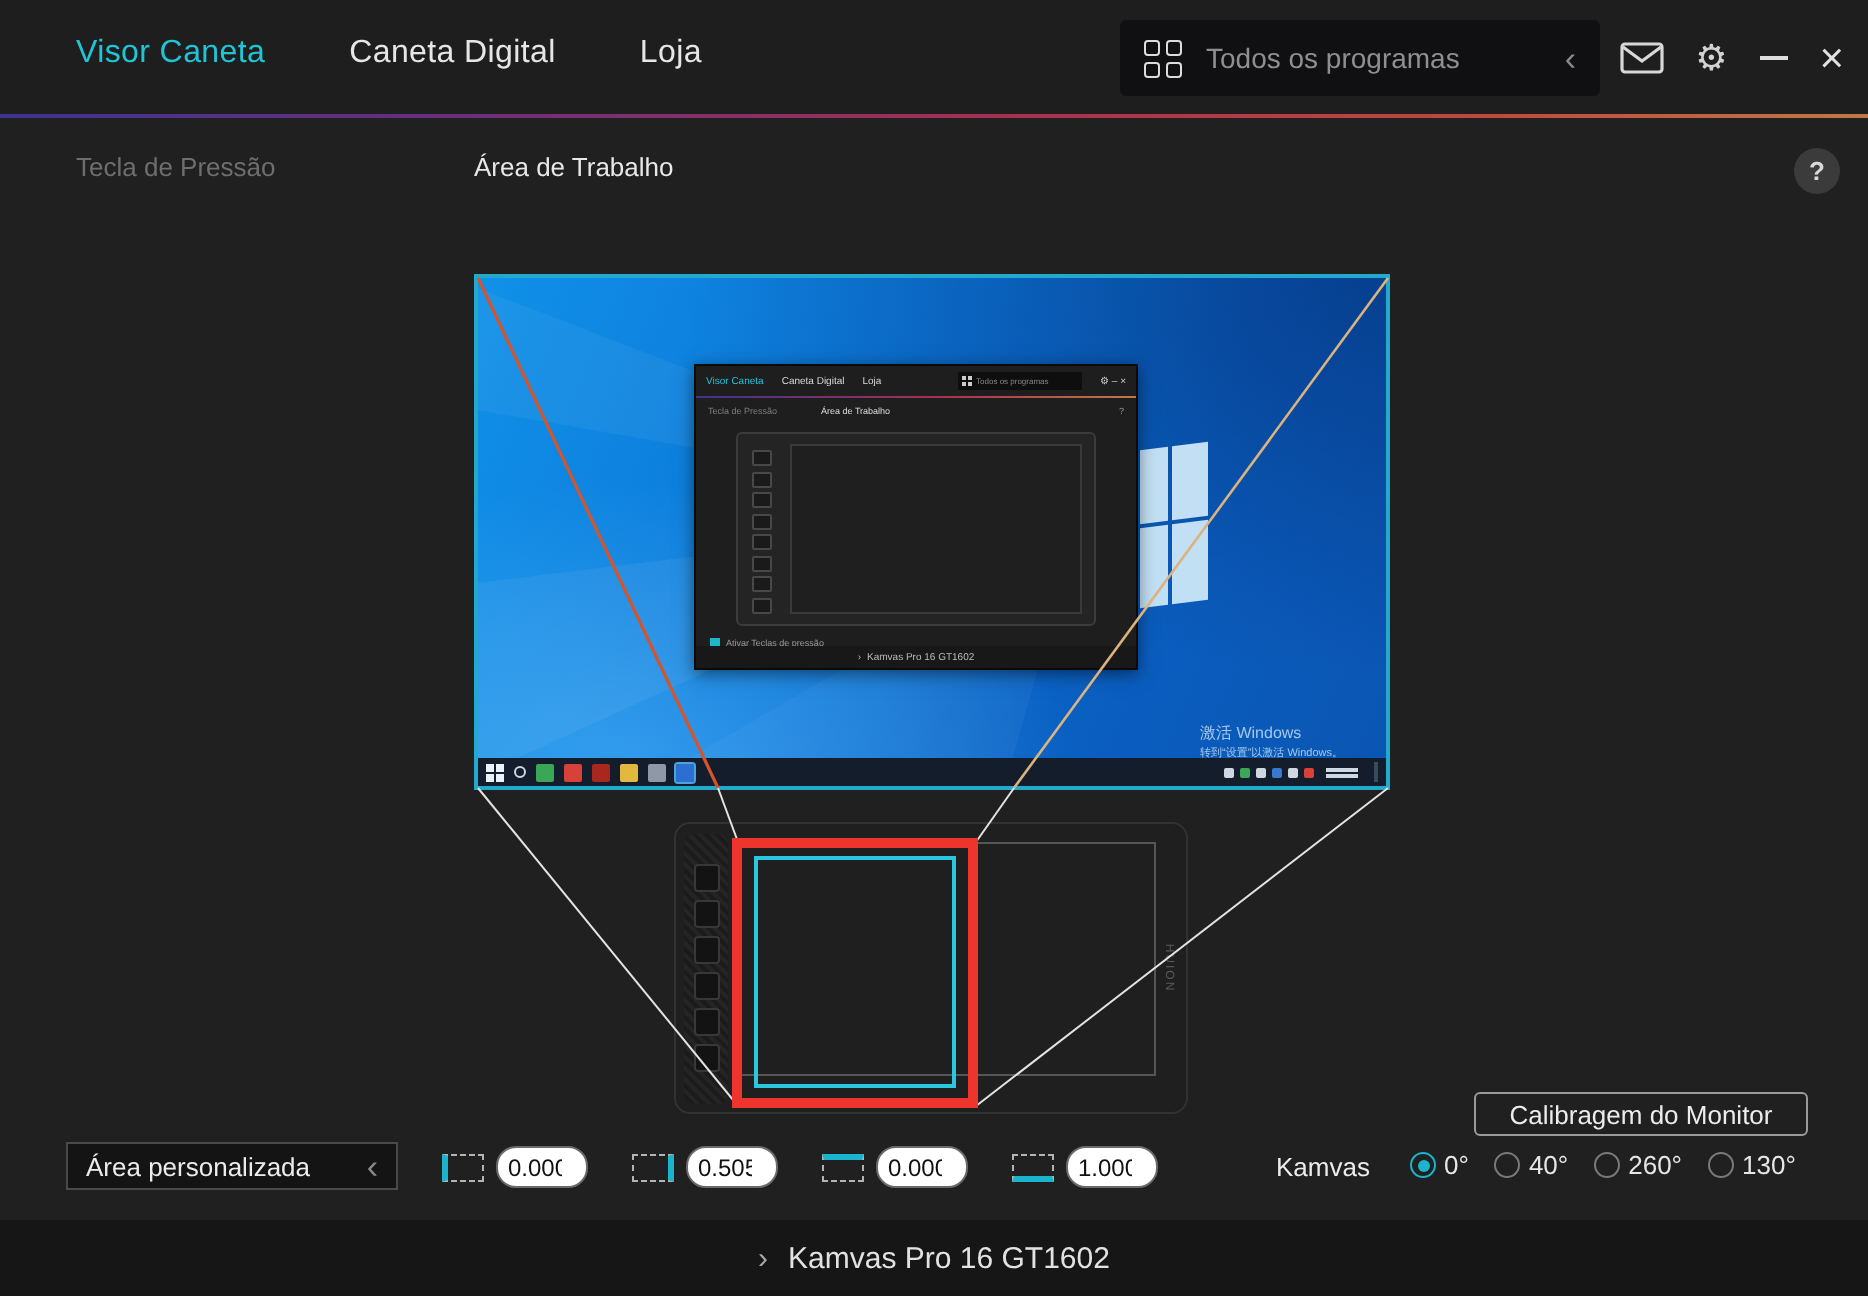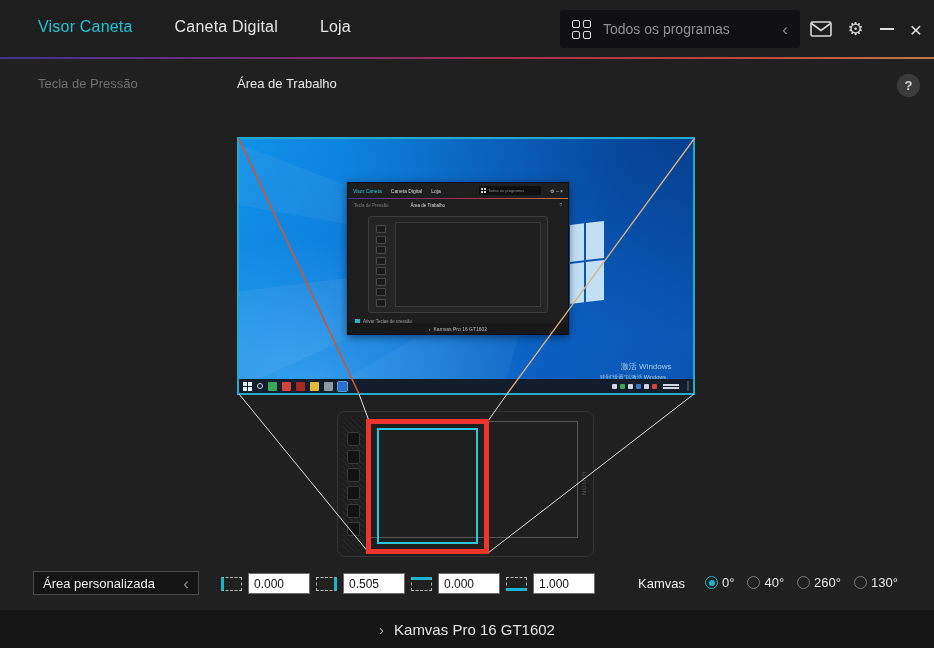--- a/index.html
+++ b/index.html
@@ -41,21 +41,21 @@
       radial-gradient(ellipse at 15% 98%, rgba(90,190,255,.50), transparent 42%),
       radial-gradient(ellipse at 100% 0%, rgba(0,18,70,.38), transparent 55%),
       linear-gradient(112deg,#1091e8 0%,#0c74d6 42%,#0a5ec0 72%,#0a55b2 100%); }
   .beam { position:absolute; inset:0; }
   .beam.b1 { background:rgba(255,255,255,.05); clip-path:polygon(0% 2%, 64% 46%, 0% 26%); }
   .beam.b2 { background:rgba(255,255,255,.06); clip-path:polygon(0% 98%, 64% 46%, 0% 60%); }
   .beam.b3 { background:rgba(255,255,255,.04); clip-path:polygon(18% 100%, 66% 50%, 58% 100%); }
   .winlogo { left:331px; top:84px; width:34px; height:80px; transform:skewY(-7deg);
     display:grid; grid-template-columns:14px 18px; grid-template-rows:37px 40px; gap:2px; }
   .winlogo span { background:rgba(210,236,250,.92); }
-  .watermark { left:361px; top:222px; color:rgba(205,228,245,.78); line-height:1.5;text-align:right; }
+  .watermark { left:361px; top:222px; color:rgba(205,228,245,.78); line-height:1.5; }
   .watermark .wm1 { font-size:8px; }
   .watermark .wm2 { font-size:5.5px; }
   .taskbar { left:0; bottom:0; width:454px; height:14px; background:#141d2b;
     display:flex; align-items:center; padding:0 4px; gap:5px; }
   .start-icon { display:grid; grid-template-columns:4px 4px; grid-template-rows:4px 4px; gap:1px; }
   .start-icon span { background:#e8f2fa; }
   .search-icon { width:6px; height:6px; border:1px solid #cfd8e2; border-radius:50%; }
   .tb-app { width:9px; height:9px; border-radius:1px; }
   .tb-active { outline:1px solid #4aa4de; background:#2d6fd0; }
   .tray { margin-left:auto; display:flex; align-items:center; gap:3px; }
@@ -121,22 +121,22 @@
   .area-select { left:33px; top:571px; width:166px; height:24px; background:#141414;
     border:1px solid #4a4a4a; display:flex; align-items:center; padding:0 9px; }
   .area-select span { color:#ececec; font-size:13px; flex:1; }
   .margin-group { top:573px; display:flex; align-items:center; gap:6px; }
   .mg1 { left:221px; } .mg2 { left:316px; } .mg3 { left:411px; } .mg4 { left:506px; }
   .margin-icon { width:21px; height:14px; border:1px dashed #b4b4b4; }
   .mi-left   { border-left:3px solid #1ab4cc; }
   .mi-right  { border-right:3px solid #1ab4cc; }
   .mi-top    { border-top:3px solid #1ab4cc; }
   .mi-bottom { border-bottom:3px solid #1ab4cc; }
-  .margin-input { width:62px; height:21px; background:#ffffff; border:1px solid #6a6a6a;
-    border-radius:0; font-size:12px; color:#111; padding:0 12px 0 5px;
+  .margin-input { width:46px; height:21px; background:#ffffff; border:1px solid #6a6a6a;
+    border-radius:10px; font-size:12px; color:#111; padding:0 12px 0 5px;
     font-family:"Liberation Sans",sans-serif; }
   .girar-label { left:638px; top:576px; font-size:13px; color:#ececec; }
   .rotate-group { left:705px; top:575px; display:flex; gap:13px; align-items:center; }
   .radio-opt { display:flex; align-items:center; gap:4px; }
   .radio-circle { width:13px; height:13px; border-radius:50%; border:1.5px solid #7a7a7a;
     display:flex; align-items:center; justify-content:center; }
   .radio-opt.selected .radio-circle { border-color:#1ab4cc; }
   .radio-opt.selected .radio-circle::after { content:""; width:6px; height:6px;
     border-radius:50%; background:#1ab4cc; }
   .radio-opt span { font-size:13px; color:#e6e6e6; }
@@ -339,19 +339,20 @@
     <div class="radio-opt">
       <div class="radio-circle"></div>
       <span>260°</span>
     </div>
     <div class="radio-opt">
       <div class="radio-circle"></div>
       <span>130°</span>
     </div>
   </div>
 
+  <div class="abs calib-btn">Calibragem do Monitor</div>
 
   <div class="abs footer">
     <span class="fchev">›</span>
     <span class="fdev">Kamvas Pro 16 GT1602</span>
   </div>
 
 </div>
 
 </body></html>

